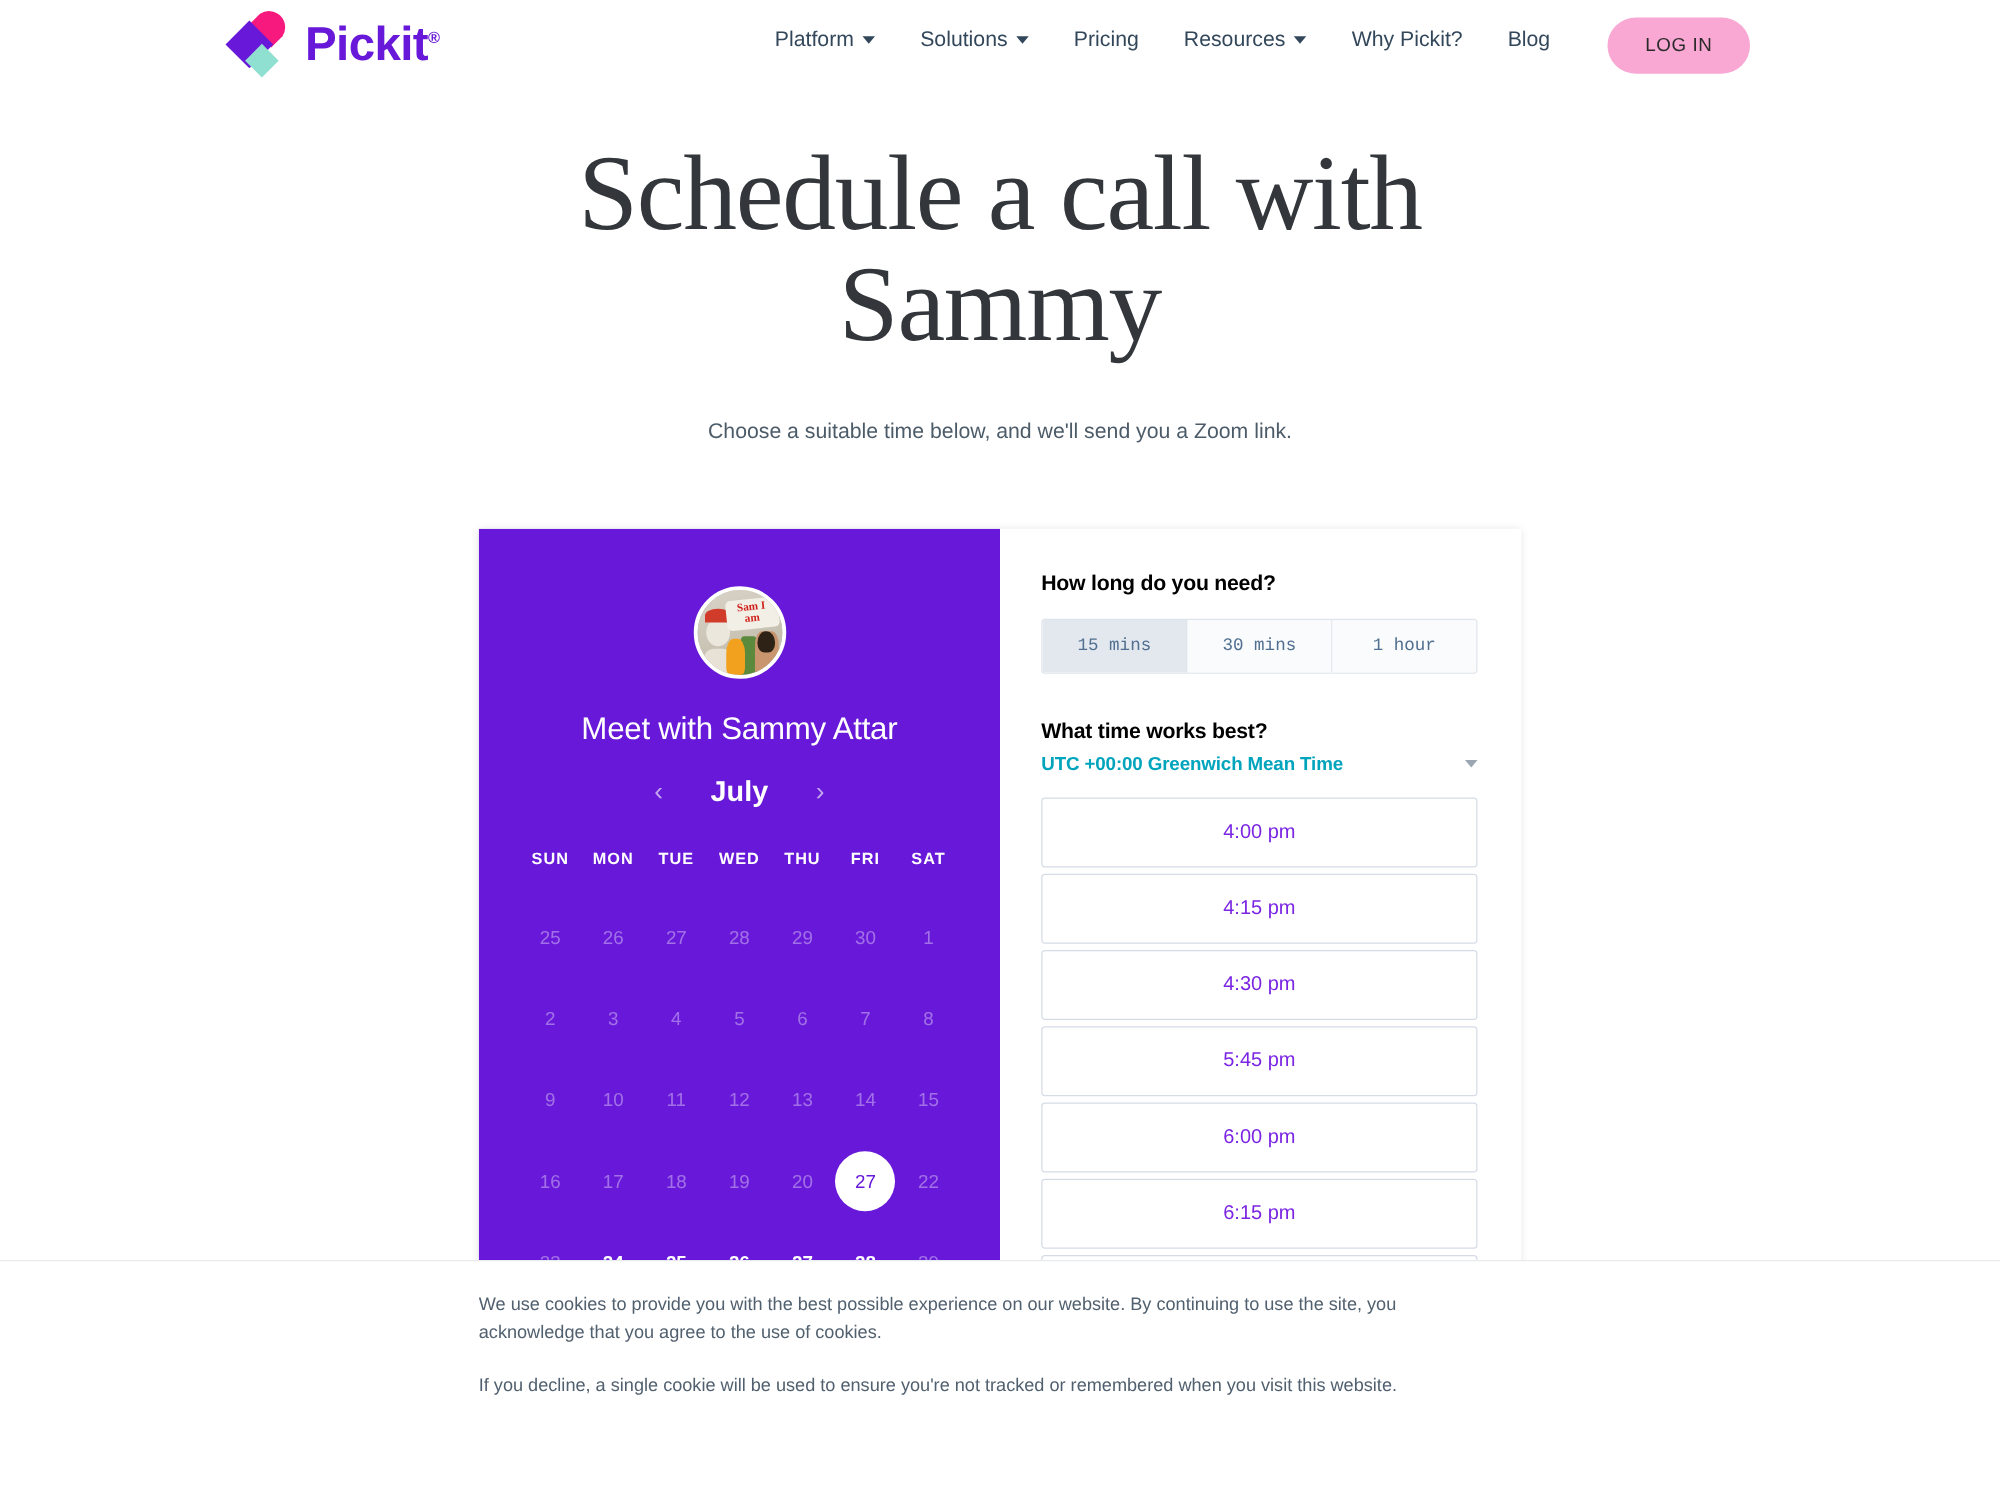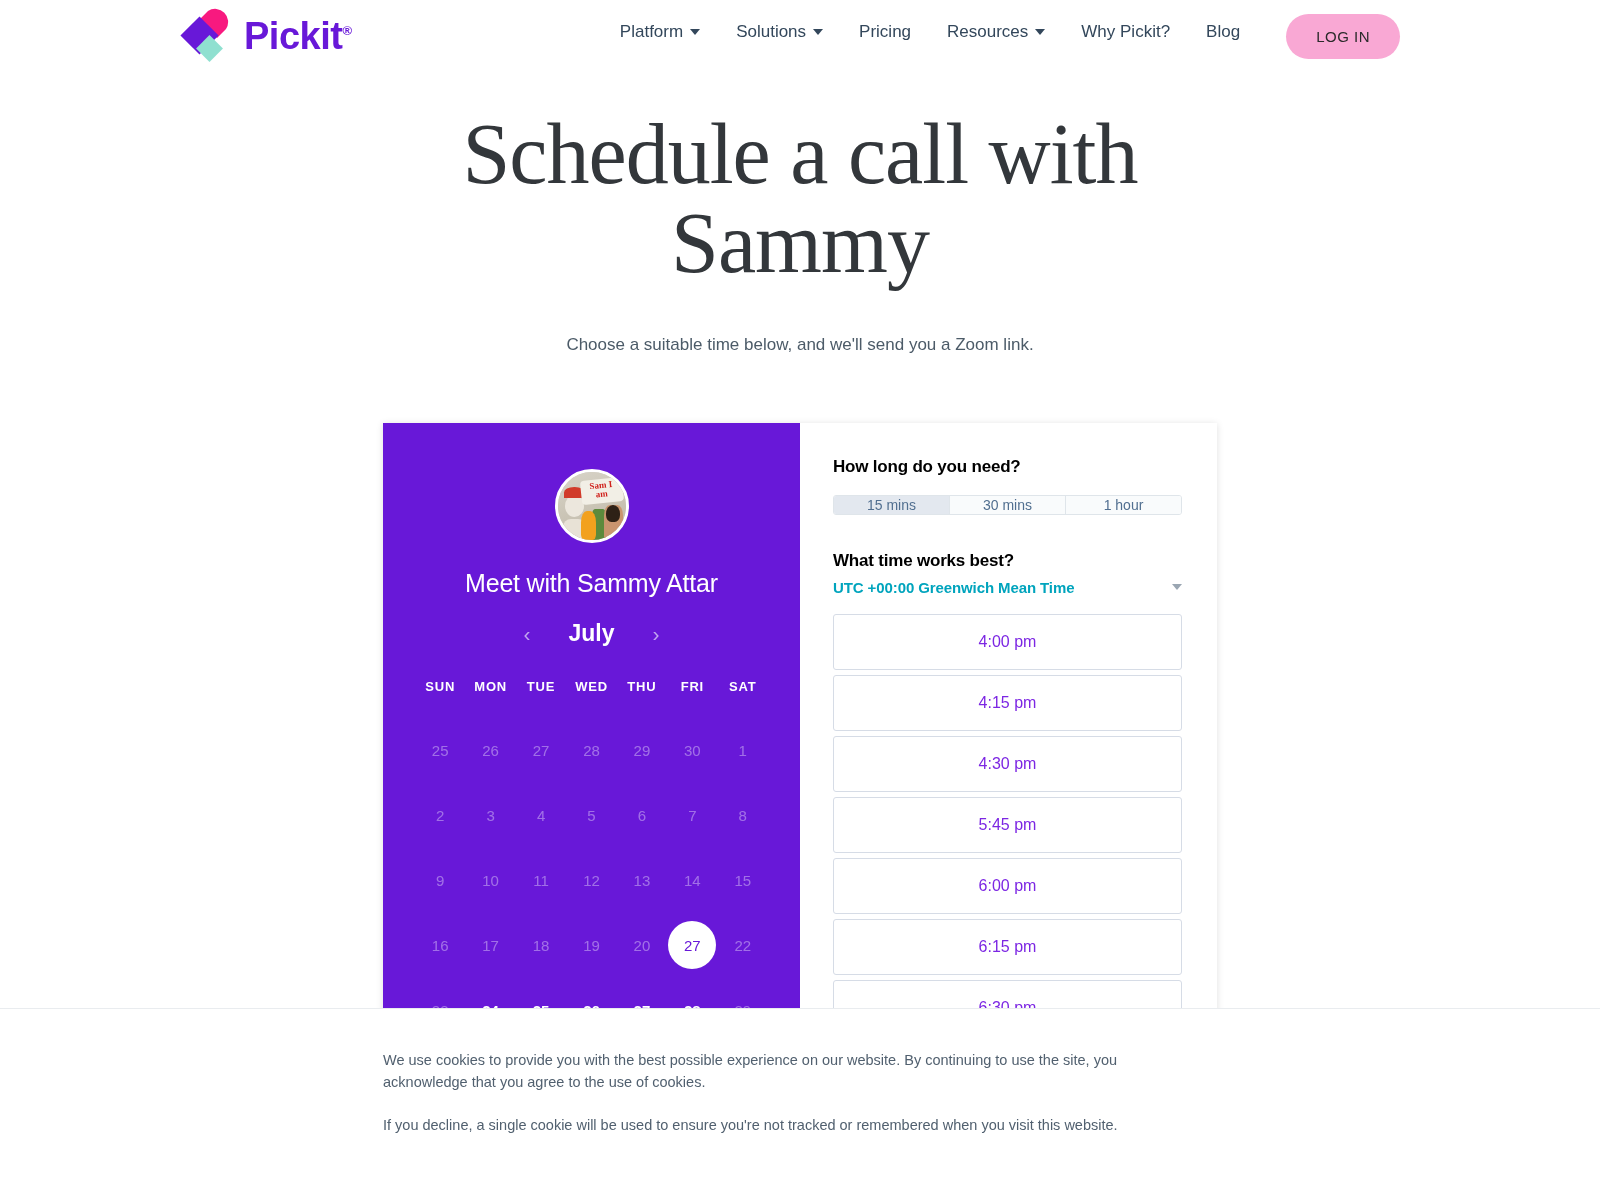--- a/index.html
+++ b/index.html
@@ -194,26 +194,27 @@
   .duration-group {
     display: flex;
     margin-top: 18px;
     border: 1px solid #dfe5ea;
     border-radius: 3px;
     overflow: hidden;
   }
   .duration-opt {
     flex: 1;
     text-align: center;
-    padding: 1px 0;
+    padding: 13px 0;
     font-size: 14px;
     color: #516f90;
     background: #f9fbfc;
     border-right: 1px solid #dfe5ea;
     cursor: pointer;
+    font-family: Liberation Mono, monospace;
   }
   .duration-opt:last-child { border-right: none; }
   .duration-opt.active { background: #e3e8ef; }
 
   .q-label-2 { margin-top: 36px; }
   .tz-row {
     display: flex;
     align-items: center;
     margin-top: 8px;
     cursor: pointer;
@@ -245,21 +246,21 @@
     background: #fff;
     cursor: pointer;
   }
 
   
   .cookie {
     position: absolute;
     left: 0; right: 0; bottom: 0;
     background: #ffffff;
     border-top: 1px solid #e9ecef;
-    padding: 40px 200px 20px 383px;
+    padding: 24px 200px 20px 383px;
     height: 192px;
   }
   .cookie p {
     font-size: 14.5px;
     color: #51606f;
     line-height: 1.55;
     max-width: 790px;
   }
   .cookie p + p { margin-top: 20px; }
   .cookie-actions {

